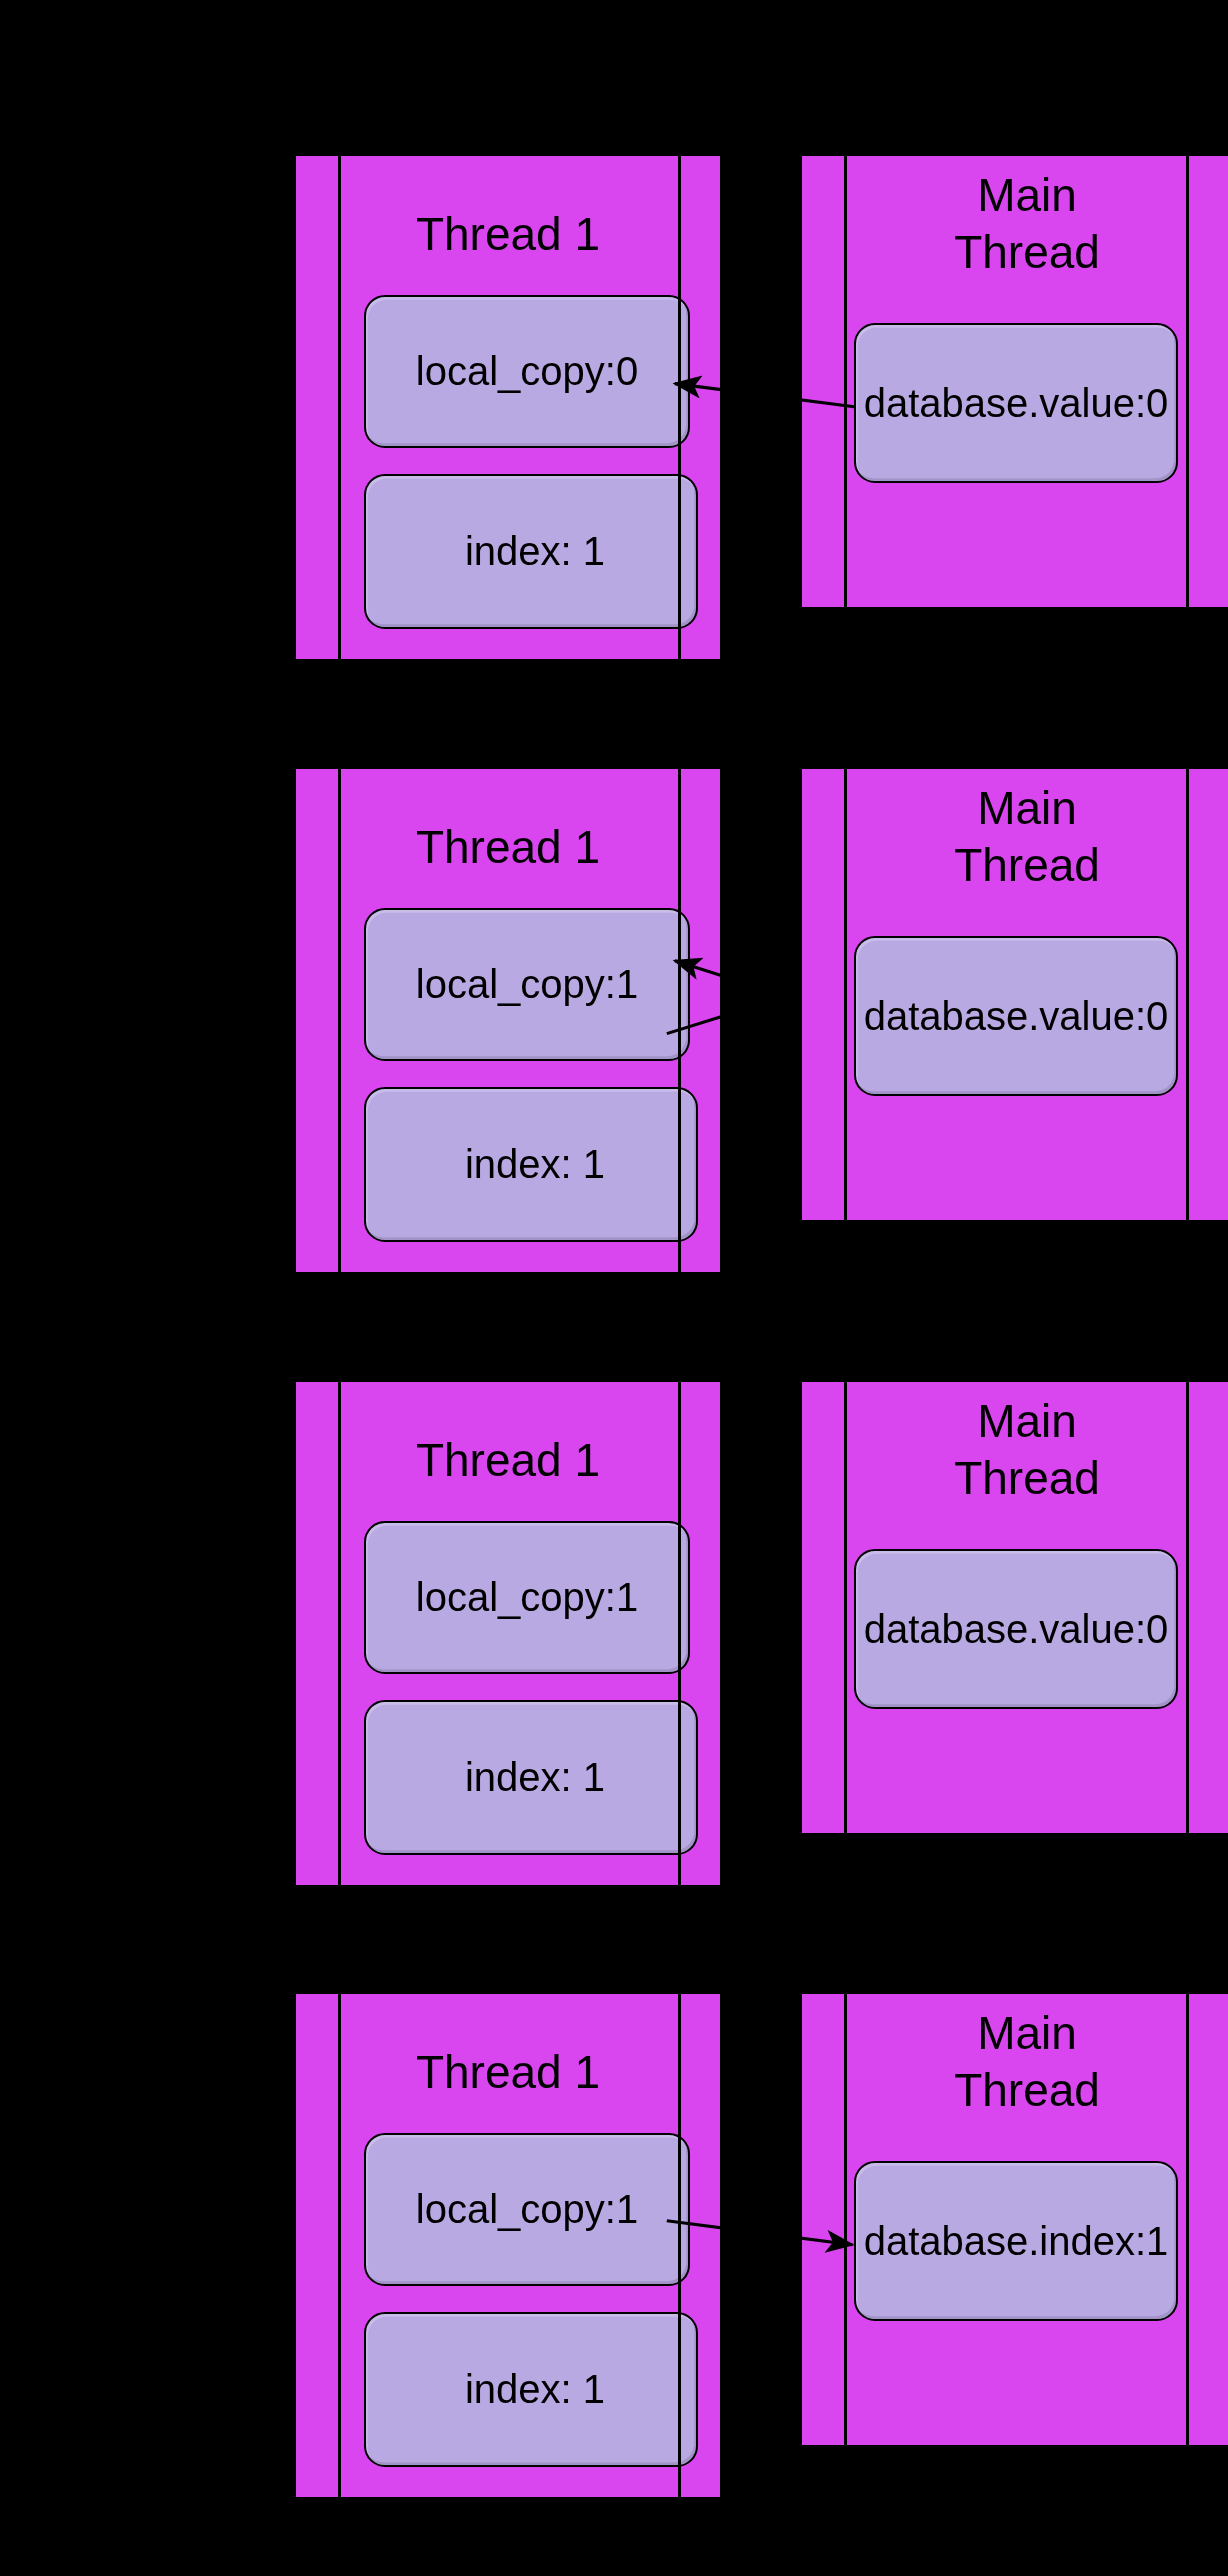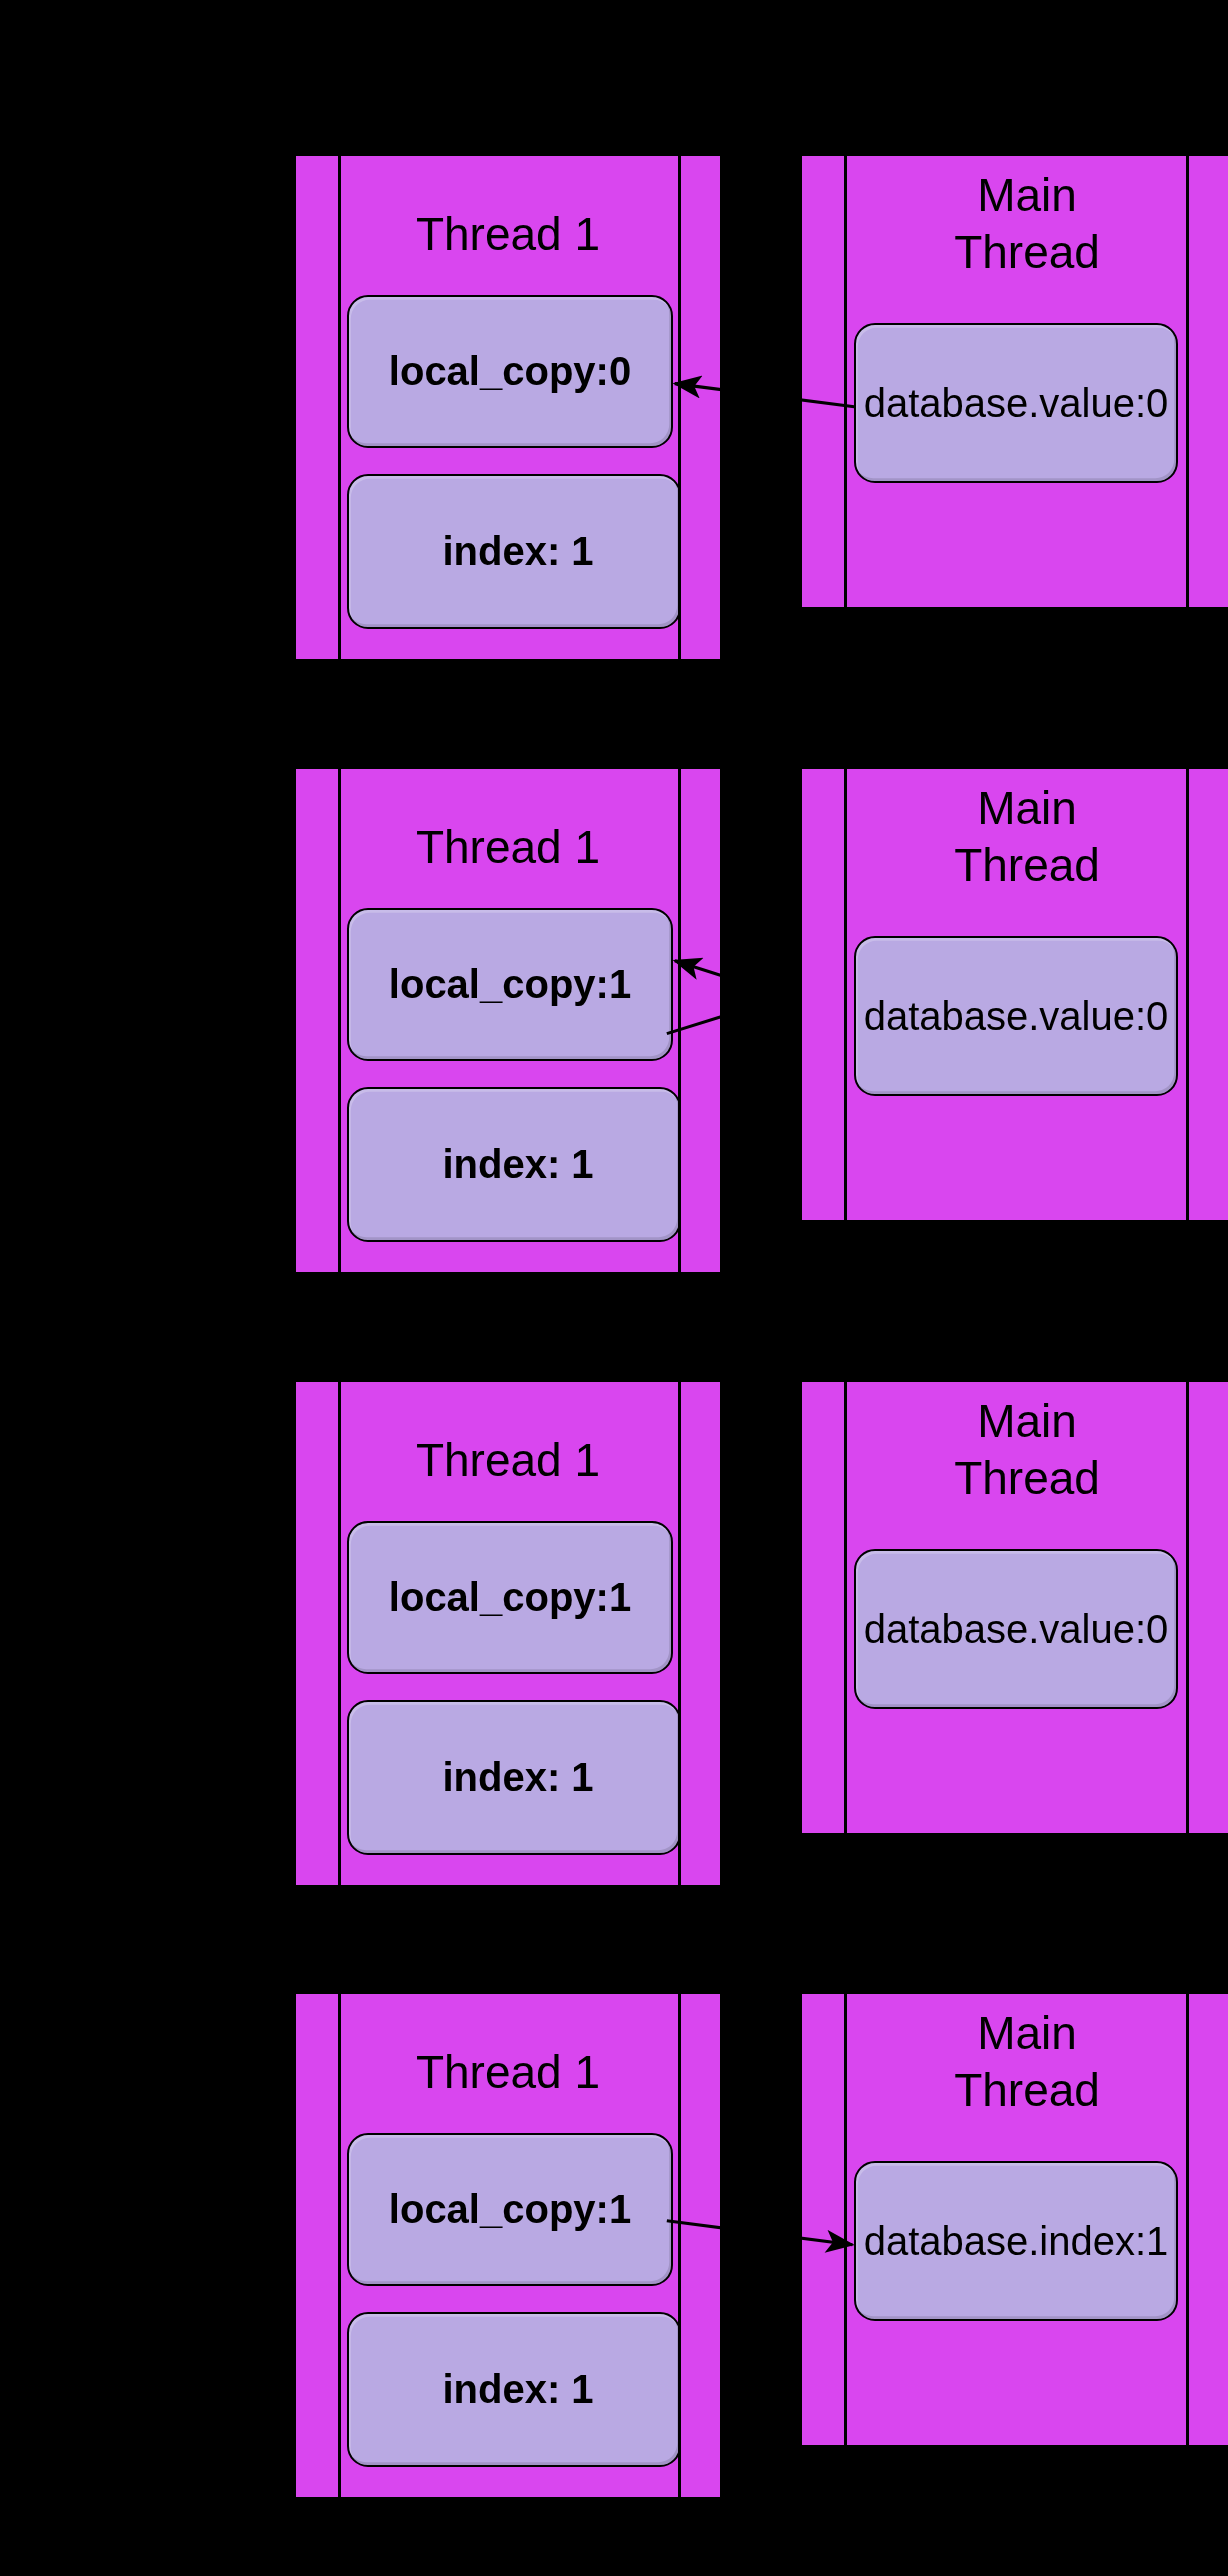--- a/index.html
+++ b/index.html
@@ -25,21 +25,21 @@
     text-align:center;font-size:46px;line-height:53px;
   }
   .main .title{top:11px;width:366px;line-height:57px;}
 
   .node{
     position:absolute;background:#b9a9e3;border:2.7px solid #000;border-radius:21px;
     display:flex;align-items:center;justify-content:center;
     font-size:40px;
     box-shadow:inset 1.8px 2.7px 0 rgba(255,255,255,0.22), inset -1.8px -2.7px 0 rgba(0,0,0,0.12);
   }
-  .thread .node{left:51px;width:322px;font-weight:bold;}
+  .thread .node{left:68px;width:322px;}
   .thread .node.n1{top:139px;height:149px;}
   .thread .node.n2{top:318px;height:151px;padding-left:8px;}
   .main .node{left:52px;width:320px;top:167px;height:156px;line-height:49px;}
 
   #arrows{position:absolute;left:0;top:0;pointer-events:none;}
 </style>
 </head>
 <body>
 
 <div id="canvas">

